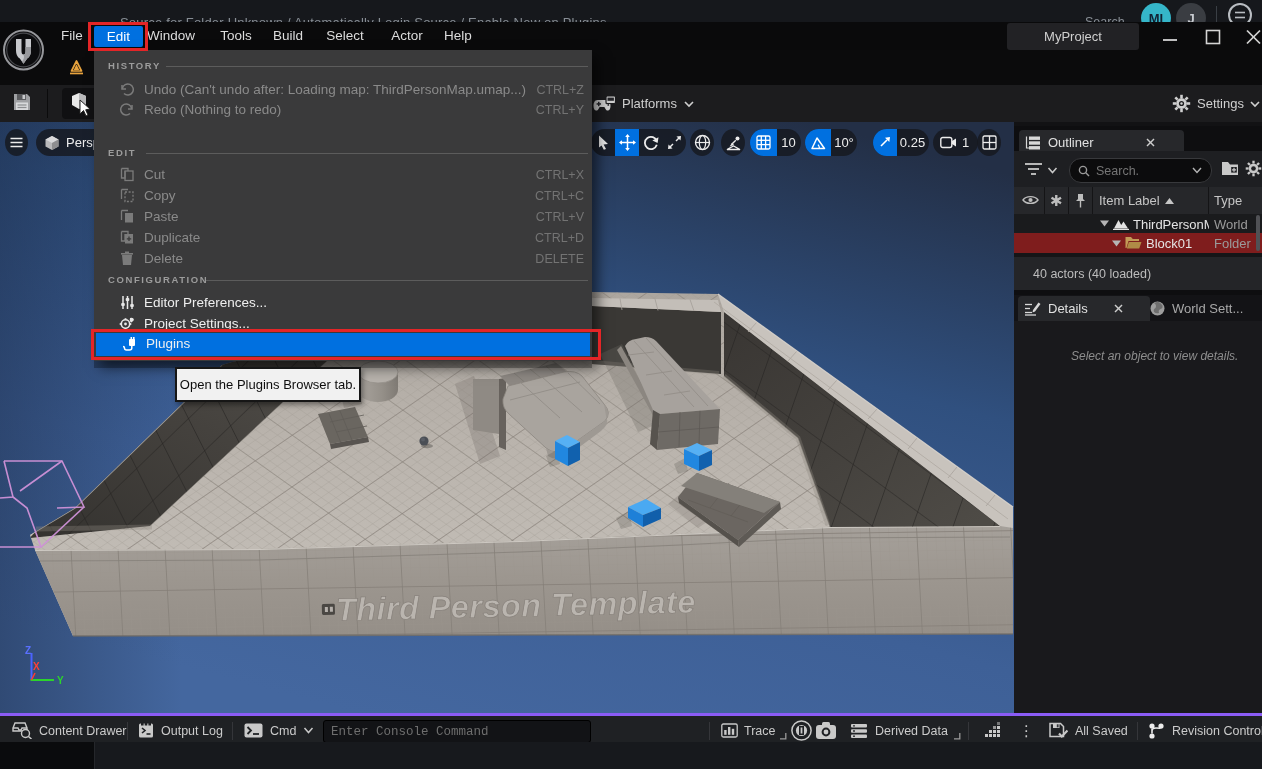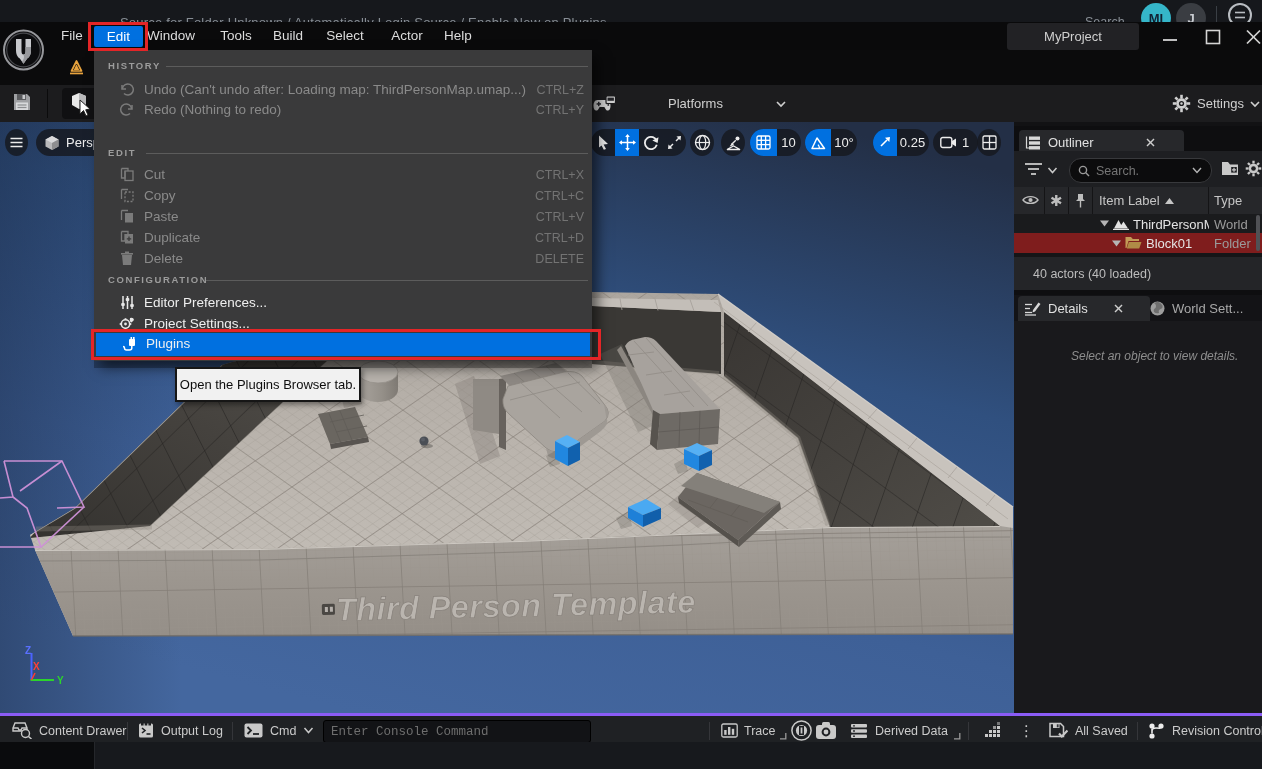--- a/index.html
+++ b/index.html
@@ -147,21 +147,21 @@
       </svg>
     </div>
     <div class="abs" style="left:47px;top:4px;width:1px;height:29px;background:#0b0b0c;"></div>
     <div class="abs" style="left:62px;top:3px;width:70px;height:31px;background:#101012;border-radius:4px;">
       <svg width="34" height="31" viewBox="0 0 34 31">
         <path d="M10 8 L17 5 L24 8 L24 17 L17 21 L10 17 Z" fill="#e8e8e8"></path>
         <path d="M17 5 L24 8 L24 17 L17 21 Z" fill="#b9b9bb"></path>
         <path d="M18 12 L18 26 L21.5 22.5 L24 28 L26 27 L23.7 21.8 L28 21 Z" fill="#ffffff" stroke="#222" stroke-width="1"></path>
       </svg>
     </div>
-    <div class="sb-item" style="left:593px;top:4px;gap:46px;">
+    <div class="sb-item" style="left:593px;top:4px;">
       <svg width="23" height="17" viewBox="0 0 23 17">
         <path d="M4.5 5 C1.5 5 0.5 8 0.5 11 C0.5 13.5 1.5 15.5 3.2 15.5 C4.5 15.5 5.2 14.6 5.8 13.4 L6.6 12 L11.4 12 L12.2 13.4 C12.8 14.6 13.5 15.5 14.8 15.5 C16.5 15.5 17.5 13.5 17.5 11 C17.5 8 16.5 5 13.5 5 Z" fill="#cfcfcf"></path>
         <rect x="3.6" y="8.2" width="4.4" height="1.5" fill="#26262a"></rect>
           <rect x="5" y="6.8" width="1.5" height="4.4" fill="#26262a"></rect>
         <circle cx="13.6" cy="8.2" r="0.95" fill="#26262a"></circle>
           <circle cx="15.3" cy="9.9" r="0.95" fill="#26262a"></circle>
         <rect x="13" y="1 " width="9.5" height="7.5" rx="1.2" fill="#cfcfcf" stroke="#1c1c1e" stroke-width="1.2"></rect>
         <rect x="14.5" y="2.6" width="6.4" height="3.2" fill="#26262a"></rect>
       </svg>
       <span class="tb-label" style="margin-left:6px;">Platforms</span>

